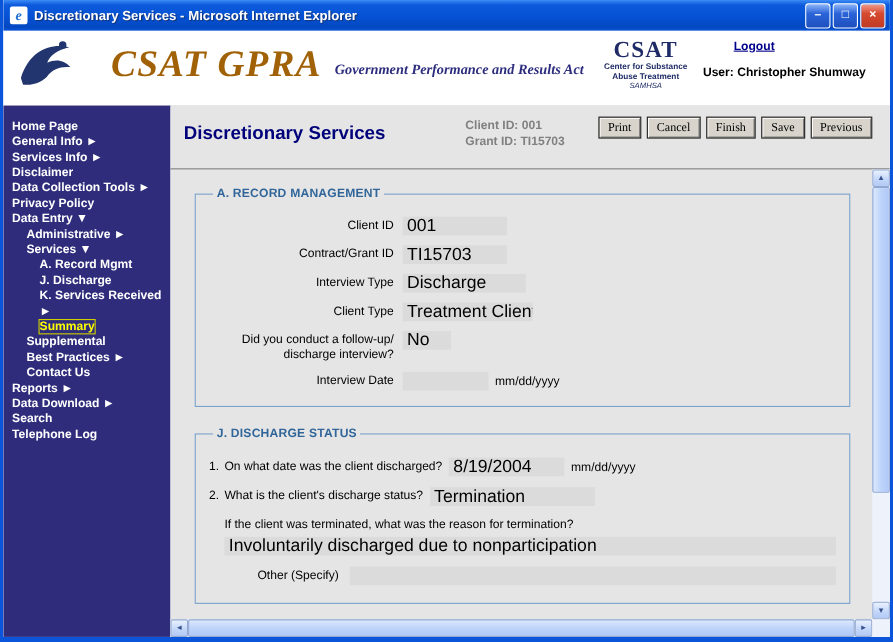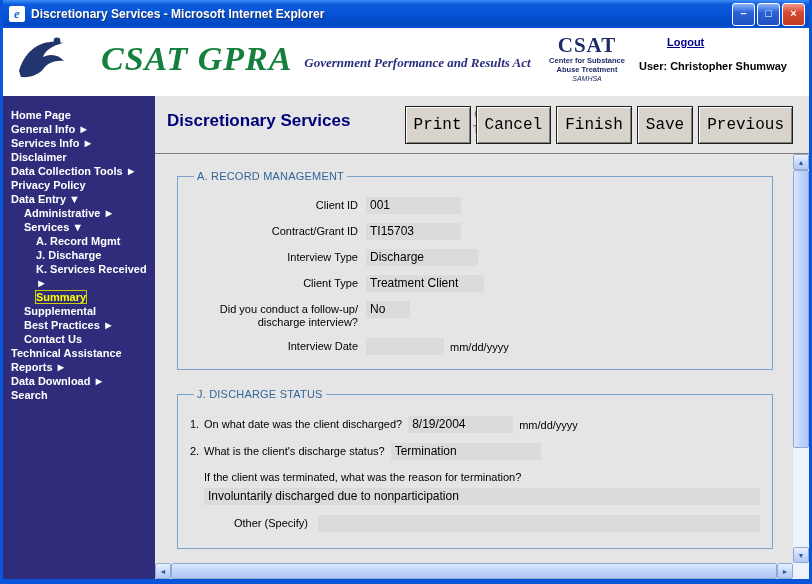--- a/index.html
+++ b/index.html
@@ -16,21 +16,21 @@
   .win-controls{display:flex;gap:2px;}
   .win-btn{width:21px;height:21px;border:1px solid #fff;border-radius:3px;color:#fff;font-size:11px;line-height:19px;
     text-align:center;font-weight:bold;background:linear-gradient(180deg,#8BB4F8,#2A63D8 40%,#1E50BE);cursor:pointer;}
   .win-btn.close{background:linear-gradient(180deg,#F09A8C,#D6492F 40%,#C13A23);}
 
   
   .app-header{position:relative;height:68px;background:#fff;border-bottom:1px solid #c9c9c9;}
   .hhs-logo{position:absolute;left:10px;top:5px;}
   .brand{position:absolute;left:98px;top:12px;display:flex;align-items:flex-end;}
   .brand-main{font-family:"Liberation Serif",serif;font-weight:bold;font-style:italic;font-size:34px;
-    color:#15803d;letter-spacing:1px;line-height:38px;}
+    color:#a16207;letter-spacing:1px;line-height:38px;}
   .brand-sub{font-family:"Liberation Serif",serif;font-weight:bold;font-style:italic;font-size:13px;
     color:#2D2D7E;margin-left:12px;margin-bottom:7px;white-space:nowrap;}
   .org-logo{position:absolute;left:538px;top:6px;width:92px;text-align:center;color:#1F2B66;}
   .org-acronym{font-family:"Liberation Serif",serif;font-weight:bold;font-size:21px;line-height:22px;letter-spacing:1px;}
   .org-line{font-size:7.5px;line-height:9px;font-weight:bold;}
   .org-samhsa{font-size:7px;font-style:italic;line-height:9px;}
   .user-block{position:absolute;right:10px;top:8px;font-size:11px;font-weight:bold;text-align:left;width:160px;}
   .logout-link{color:#00008B;text-decoration:underline;cursor:pointer;display:inline-block;margin-left:28px;}
   .user-name{color:#000;margin-top:12px;white-space:nowrap;}
 
@@ -40,46 +40,46 @@
   .nav-item{color:#fff;font-weight:bold;font-size:11px;line-height:14px;padding:0 2px 0 8px;cursor:pointer;}
   .nav-item.lvl1{padding-left:21px;}
   .nav-item.lvl2{padding-left:33px;}
   .selected-box{color:#FFFF00;outline:1px solid #CFCF00;outline-offset:0px;}
 
   .main{flex:1;position:relative;background:#e5e5e5;}
   .main-header{position:relative;height:57px;}
   .page-title{position:absolute;left:12px;top:15px;font-size:17px;font-weight:bold;color:#00007B;}
   .id-block{position:absolute;left:268px;top:11px;font-size:11px;font-weight:bold;color:#808080;line-height:15px;}
   .btn-row{position:absolute;right:16px;top:10px;display:flex;gap:5px;}
-  .btn{height:38px;padding:0 8px;background:#D8D4CC;border:1px solid #202020;font-size:16px;color:#000;cursor:pointer;
-    box-shadow:inset 1px 1px 0 #FFF,inset -1px -1px 0 #7d7d7d;font-family:Liberation Mono, monospace;}
+  .btn{height:20px;padding:0 8px;background:#D8D4CC;border:1px solid #202020;font-size:11px;color:#000;cursor:pointer;
+    box-shadow:inset 1px 1px 0 #FFF,inset -1px -1px 0 #7d7d7d;font-family:Liberation Serif, serif;}
 
   .content-wrap{position:absolute;left:0;right:0;top:57px;bottom:0;border-top:1px solid #7f7f7f;}
   .content{position:absolute;left:0;top:0;right:16px;bottom:16px;overflow:hidden;padding:2px 20px 0 22px;}
 
   
   .vscroll{position:absolute;right:0;top:0;bottom:16px;width:16px;background:#EEF2FB;}
   .hscroll{position:absolute;left:0;bottom:0;right:16px;height:16px;background:#EEF2FB;}
   .scroll-corner{position:absolute;right:0;bottom:0;width:16px;height:16px;background:#EEF2FB;}
   .sbtn{position:absolute;width:16px;height:16px;display:flex;align-items:center;justify-content:center;
     font-size:7px;color:#39538C;cursor:pointer;box-sizing:border-box;border:1px solid #93A9D1;border-radius:2px;
     background:linear-gradient(180deg,#E9F1FE,#C2D6FA 60%,#B2C9F4);}
   .vscroll .up{top:0;} .vscroll .down{bottom:0;}
   .hscroll .left{left:0;} .hscroll .right{right:0;}
   .vthumb{position:absolute;left:0;top:16px;height:68%;width:16px;box-sizing:border-box;cursor:pointer;
     background:linear-gradient(90deg,#DCE8FD,#BED4FA 50%,#AFC8F6);border:1px solid #8FA8D4;border-radius:2px;}
   .hthumb{position:absolute;left:16px;right:16px;top:0;height:16px;box-sizing:border-box;cursor:pointer;
     background:linear-gradient(180deg,#DCE8FD,#BED4FA 50%,#AFC8F6);border:1px solid #8FA8D4;border-radius:2px;}
 
   
   fieldset.section{border:1px solid #7BA3CC;margin:14px 0 18px;padding:6px 12px 14px;}
-  fieldset.section legend{font-size:11px;font-weight:normal;color:#31669A;padding:0 3px;margin-left:4px;letter-spacing:0.2px;}
+  fieldset.section legend{font-size:11px;font-weight:bold;color:#31669A;padding:0 3px;margin-left:4px;letter-spacing:0.2px;}
   .form-row{display:flex;align-items:flex-start;margin-top:9px;}
   .flabel{width:168px;text-align:right;font-size:11px;padding-right:8px;padding-top:2px;line-height:13px;flex-shrink:0;}
-  .fieldbox{background:#DBDBDB;min-height:17px;font-size:12px;line-height:17px;padding:0 4px;box-sizing:border-box;
+  .fieldbox{background:#DBDBDB;min-height:17px;font-size:16px;line-height:17px;padding:0 4px;box-sizing:border-box;
     white-space:nowrap;overflow:hidden;}
   .suffix{font-size:11px;padding-top:3px;margin-left:6px;}
   .w95{width:95px;} .w118{width:118px;} .w112{width:112px;} .w46{width:44px;} .w78{width:78px;}
   .w105{width:105px;} .w150{width:150px;}
   .q-row{display:flex;align-items:flex-start;margin-top:10px;font-size:11px;}
   .qnum{width:14px;padding-top:2px;flex-shrink:0;}
   .qtext{padding-top:2px;}
   .q-row .fieldbox{margin-left:6px;}
   .subtext{font-size:11px;margin:11px 0 5px 14px;}
   .widebox{margin-left:14px;width:calc(100% - 14px);}
@@ -141,24 +141,24 @@
       <div class="nav-item lvl1">Services ▼</div>
       <div class="nav-item lvl2">A. Record Mgmt</div>
       <div class="nav-item lvl2">J. Discharge</div>
       <div class="nav-item lvl2">K. Services Received ►</div>
       <div class="nav-item lvl2">
         <span class="selected-box">Summary</span>
       </div>
       <div class="nav-item lvl1">Supplemental</div>
       <div class="nav-item lvl1">Best Practices ►</div>
       <div class="nav-item lvl1">Contact Us</div>
-      <div class="nav-item">Technical Assistance</div>
       <div class="nav-item">Reports ►</div>
       <div class="nav-item">Data Download ►</div>
       <div class="nav-item">Search</div>
+      <div class="nav-item">Telephone Log</div>
     </div>
 
     <div class="main">
       <div class="main-header">
         <span class="page-title">Discretionary Services</span>
         <span class="id-block">
           <div>Client ID: 001</div>
           <div>Grant ID: TI15703</div>
         </span>
         <span class="btn-row">

